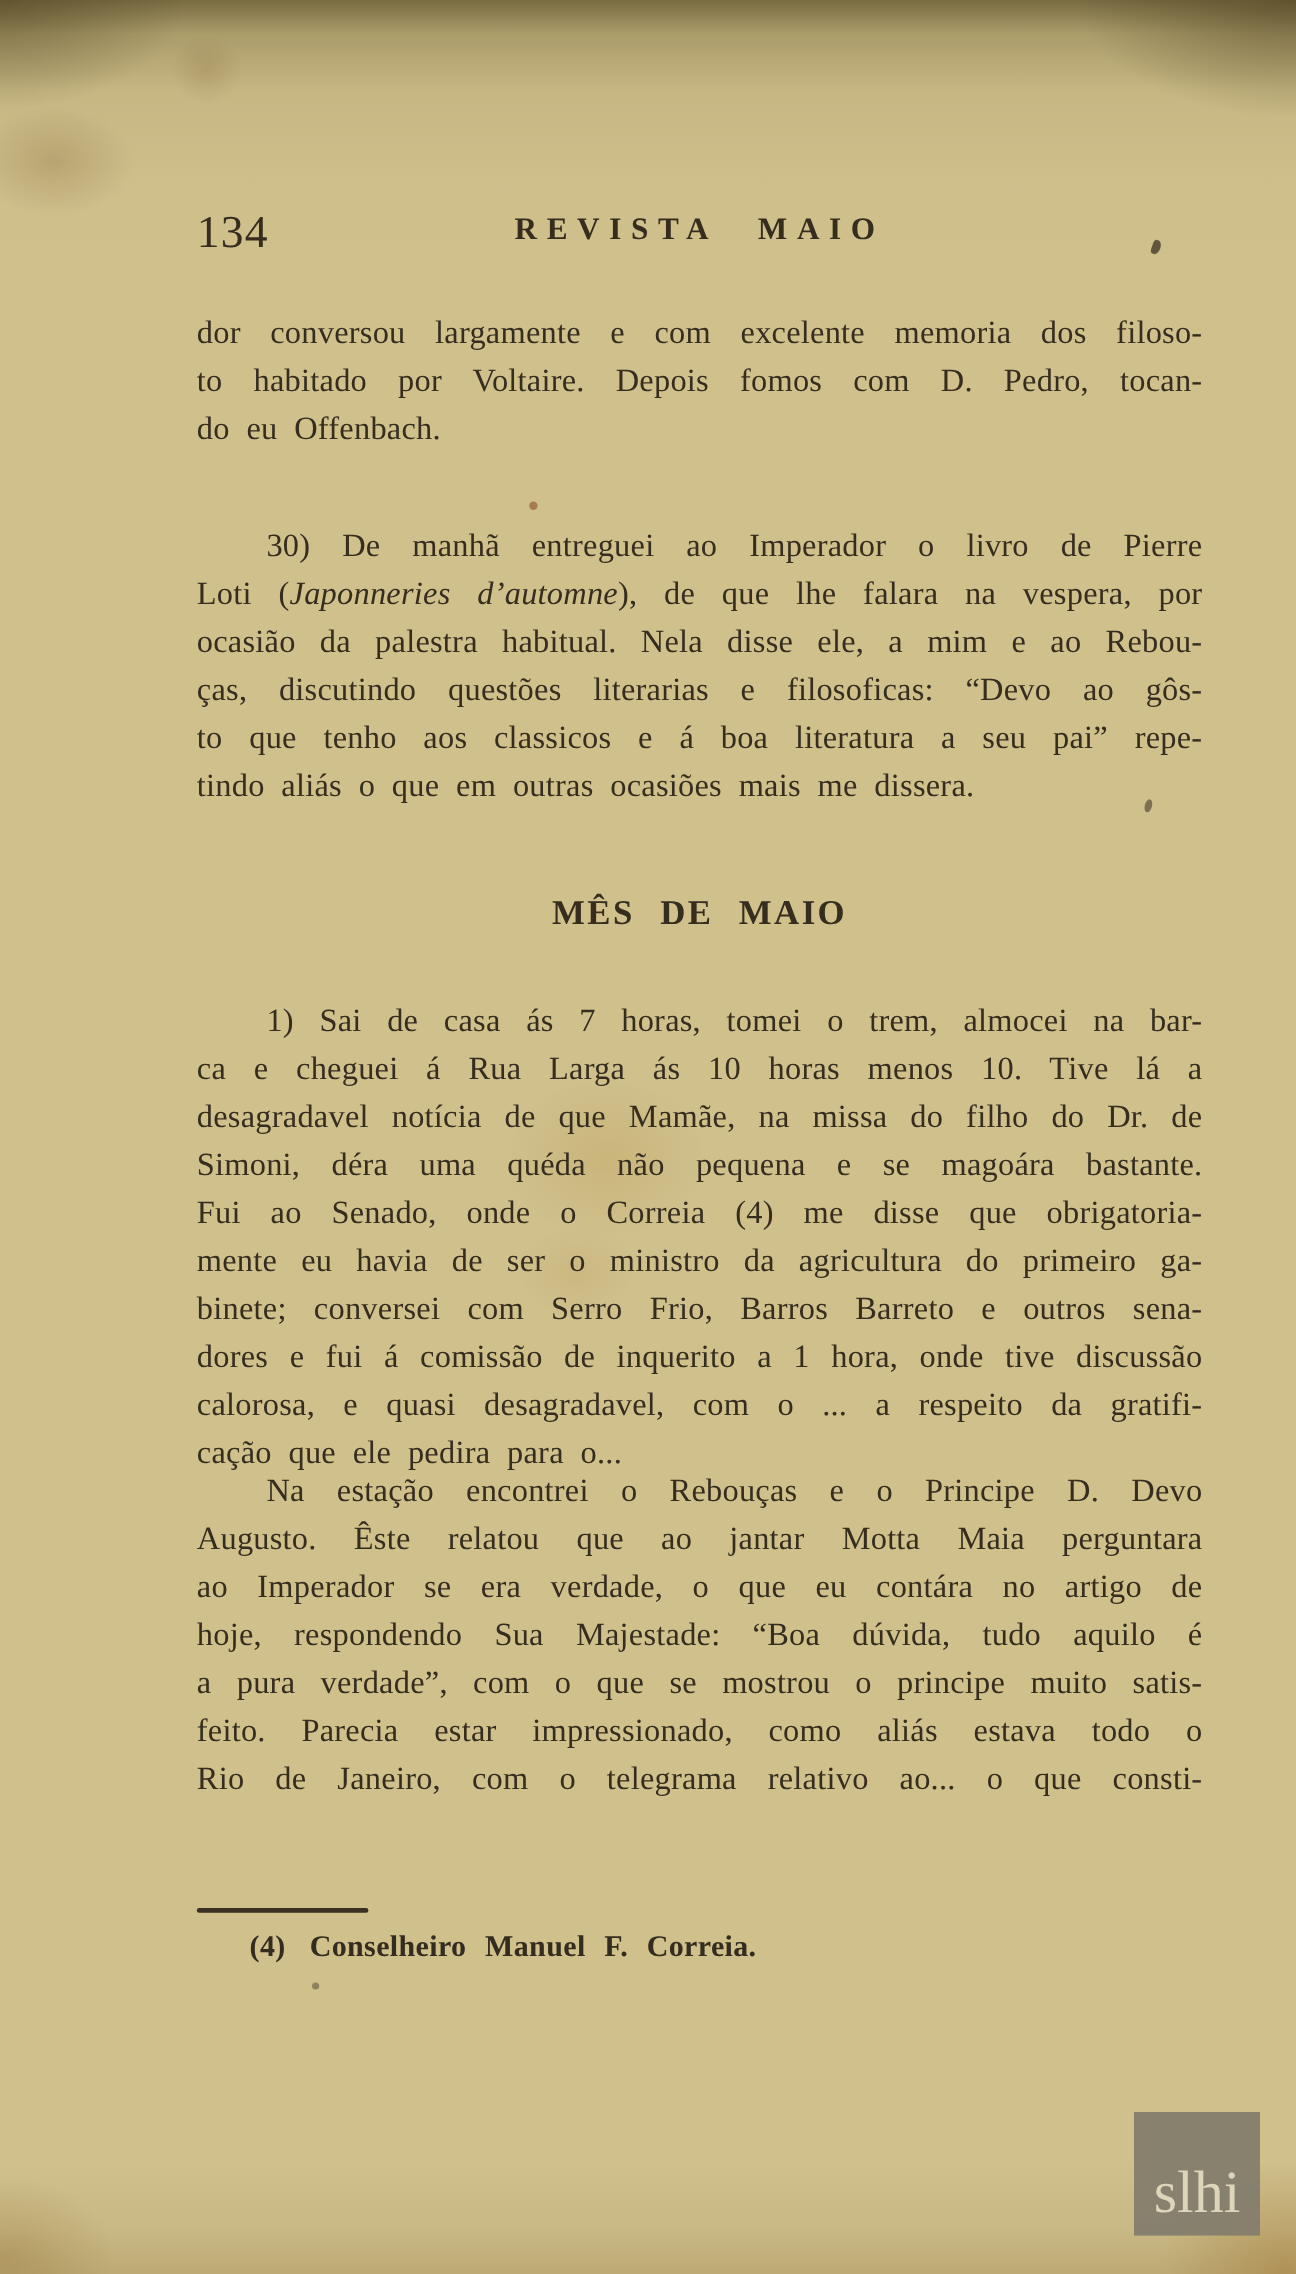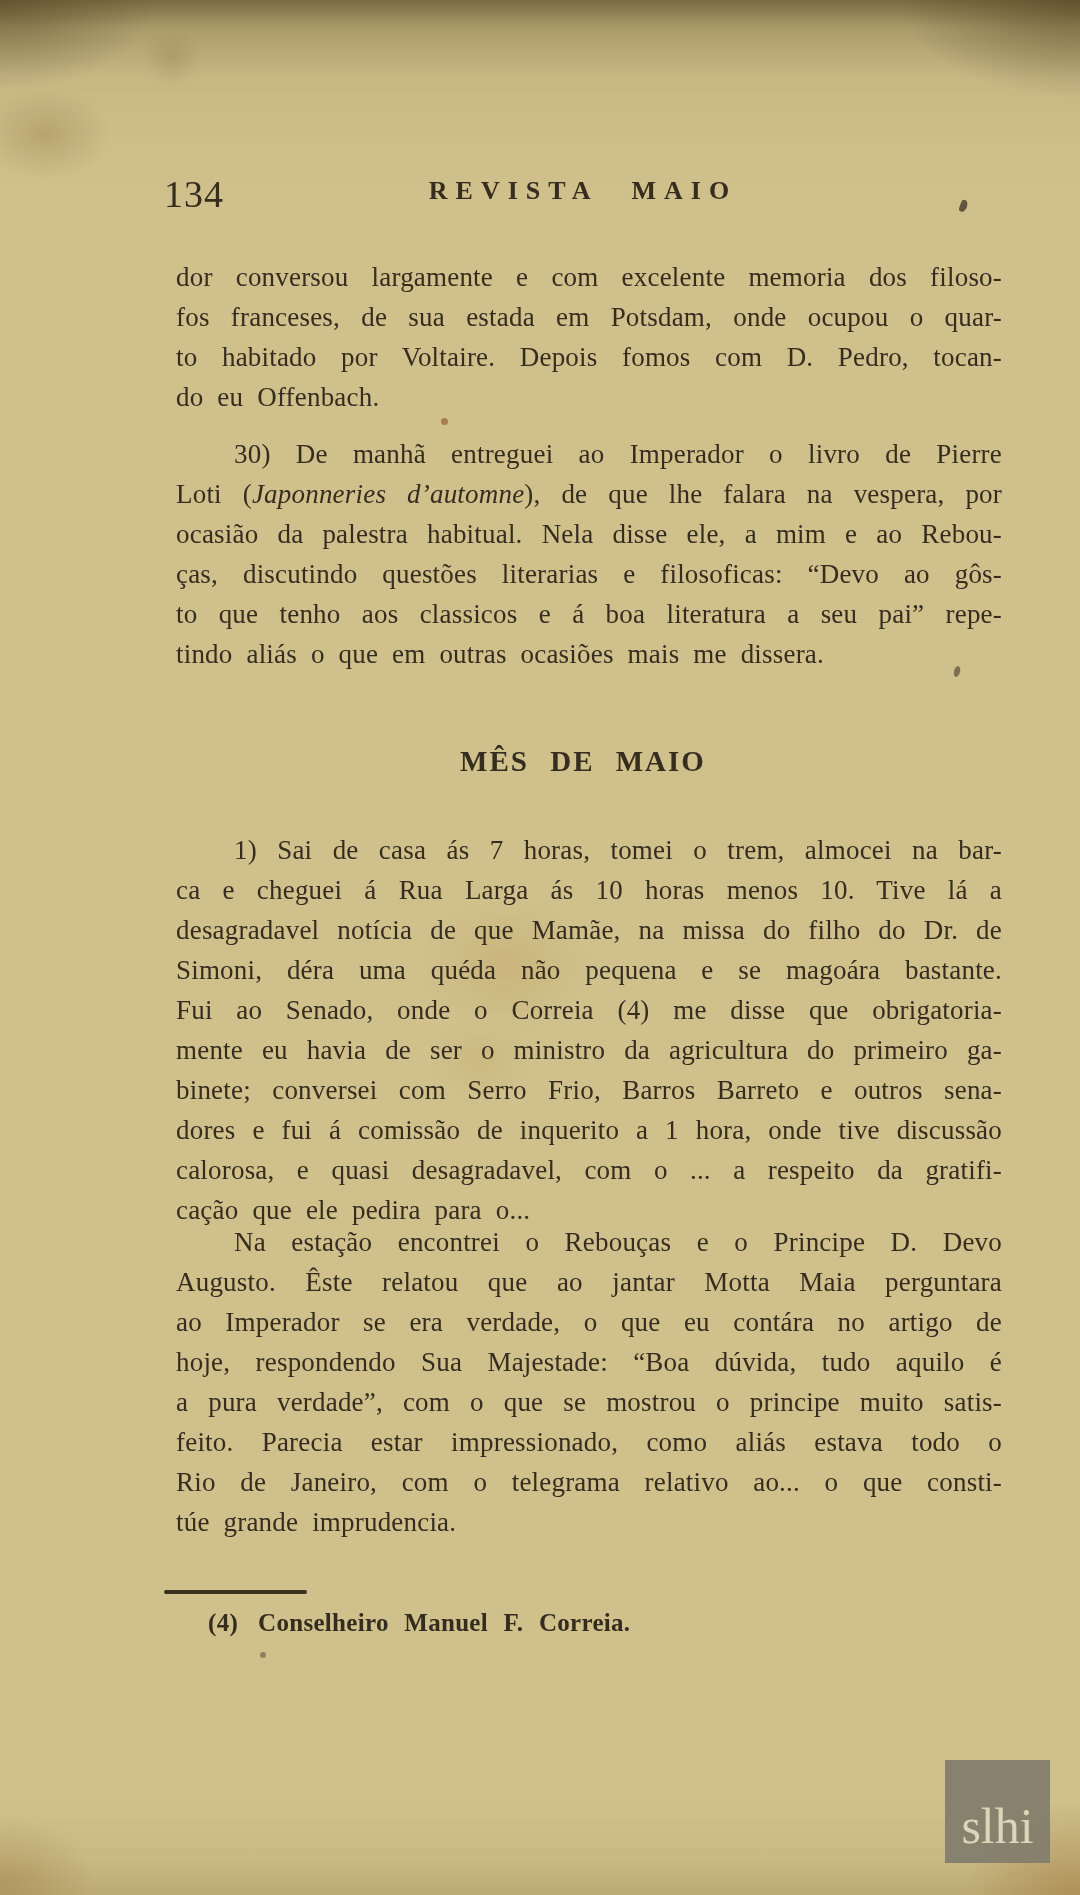--- a/index.html
+++ b/index.html
@@ -32,21 +32,21 @@
   }
   .header-title {
     position: absolute; left: 164px; top: 176px; width: 838px;
     text-align: center; font-weight: bold; font-size: 26px;
     letter-spacing: 8px; word-spacing: 20px;
   }
   .para { position: absolute; left: 164px; width: 838px; }
   .line {
     height: 40px; line-height: 40px; font-size: 27px;
     letter-spacing: .2px;
-    text-align: justify; text-align-last: justify; margin-left: 12px;
+    text-align: justify; text-align-last: justify;
   }
   .line.indent { padding-left: 58px; }
   .line.last { text-align-last: left; word-spacing: 7px; }
   .line i { font-style: italic; }
   .section-heading {
     position: absolute; left: 164px; top: 745px; width: 838px;
     text-align: center; font-weight: bold; font-size: 29px;
     letter-spacing: 2px; word-spacing: 12px;
   }
   .footnote-rule {
@@ -77,21 +77,20 @@
 </head>
 <body>
 
 <div class="page">
 
   <div class="header-num">134</div>
   <div class="header-title">REVISTA MAIO</div>
 
   <div class="para" style="top:257px">
     <div class="line">dor conversou largamente e com excelente memoria dos filoso-</div>
-    <div class="line">fos franceses, de sua estada em Potsdam, onde ocupou o quar-</div>
     <div class="line">to habitado por Voltaire. Depois fomos com D. Pedro, tocan-</div>
     <div class="line last">do eu Offenbach.</div>
   </div>
 
   <div class="para" style="top:434px">
     <div class="line indent">30) De manhã entreguei ao Imperador o livro de Pierre</div>
     <div class="line"><span>Loti (</span><i>Japonneries d’automne</i><span>), de que lhe falara na vespera, por</span></div>
     <div class="line">ocasião da palestra habitual. Nela disse ele, a mim e ao Rebou-</div>
     <div class="line">ças, discutindo questões literarias e filosoficas: “Devo ao gôs-</div>
     <div class="line">to que tenho aos classicos e á boa literatura a seu pai” repe-</div>
@@ -114,21 +113,20 @@
   </div>
 
   <div class="para" style="top:1222px">
     <div class="line indent">Na estação encontrei o Rebouças e o Principe D. Devo</div>
     <div class="line">Augusto. Êste relatou que ao jantar Motta Maia perguntara</div>
     <div class="line">ao Imperador se era verdade, o que eu contára no artigo de</div>
     <div class="line">hoje, respondendo Sua Majestade: “Boa dúvida, tudo aquilo é</div>
     <div class="line">a pura verdade”, com o que se mostrou o principe muito satis-</div>
     <div class="line">feito. Parecia estar impressionado, como aliás estava todo o</div>
     <div class="line">Rio de Janeiro, com o telegrama relativo ao... o que consti-</div>
-    <div class="line last">túe grande imprudencia.</div>
   </div>
 
   <div class="footnote-rule"></div>
 
   <div class="footnote">
     <span class="fn-marker">(4)</span><span>Conselheiro Manuel F. Correia.</span>
   </div>
 
   <div class="watermark">
     <span class="wm-text">slhi</span>

